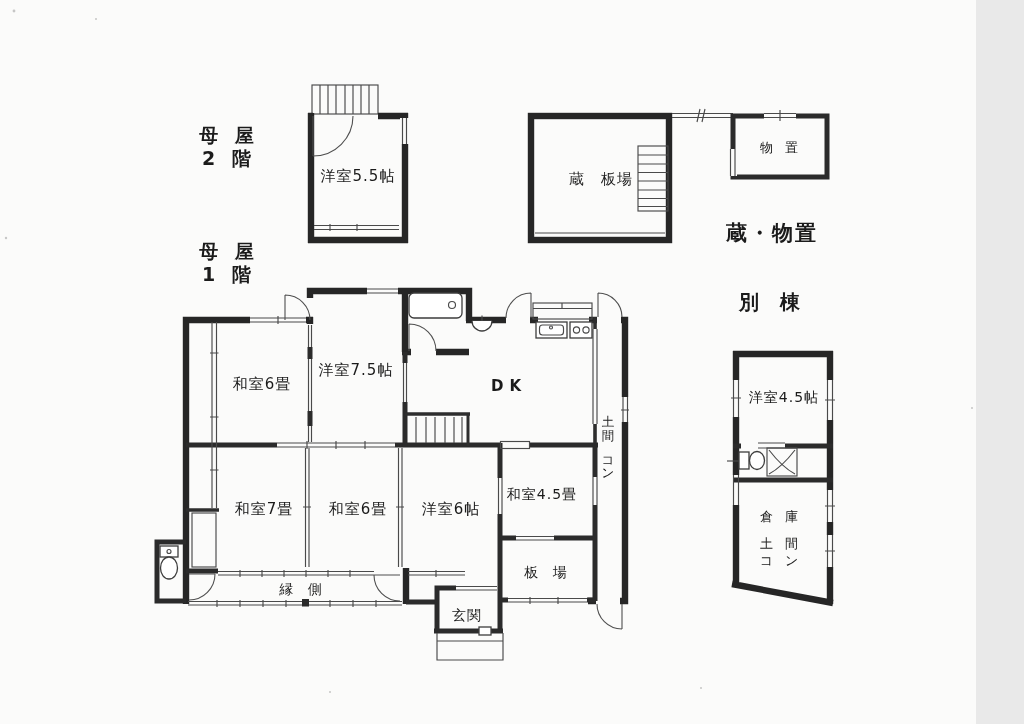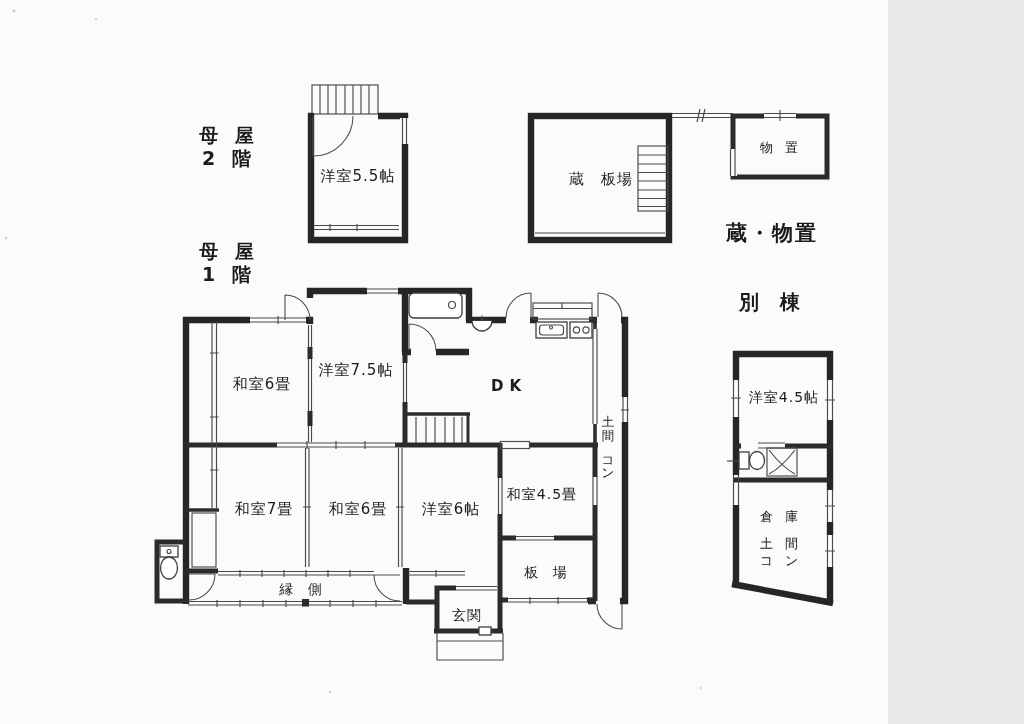--- a/index.html
+++ b/index.html
@@ -1,16 +1,16 @@
 <!DOCTYPE html>
 <html><head>
 <meta charset="utf-8">
 <style>
   html,body{margin:0;padding:0;background:#e9e9e9;}
-  .stage{position:relative;width:888px;height:724px;background:#fbfbfa;overflow:hidden;
+  .stage{position:relative;width:976px;height:724px;background:#fbfbfa;overflow:hidden;
          font-family:"DejaVu Sans","Liberation Sans",sans-serif;}
   svg{display:block;}
   .w6{stroke:#262626;stroke-width:6.4;fill:none;stroke-linejoin:miter;}
   .w5{stroke:#2b2b2b;stroke-width:5;fill:none;stroke-linejoin:miter;}
   .w4{stroke:#2e2e2e;stroke-width:3.6;fill:none;}
   .thin{stroke:#4a4a4a;stroke-width:1.15;fill:none;}
   .fix{stroke:#3d3d3d;stroke-width:1.3;fill:#ffffff;}
   .arc{stroke:#4f4f4f;stroke-width:1.1;fill:none;}
   .lbl{fill:#1b1b1b;}
   .t15{font-size:15px;letter-spacing:1px;}

